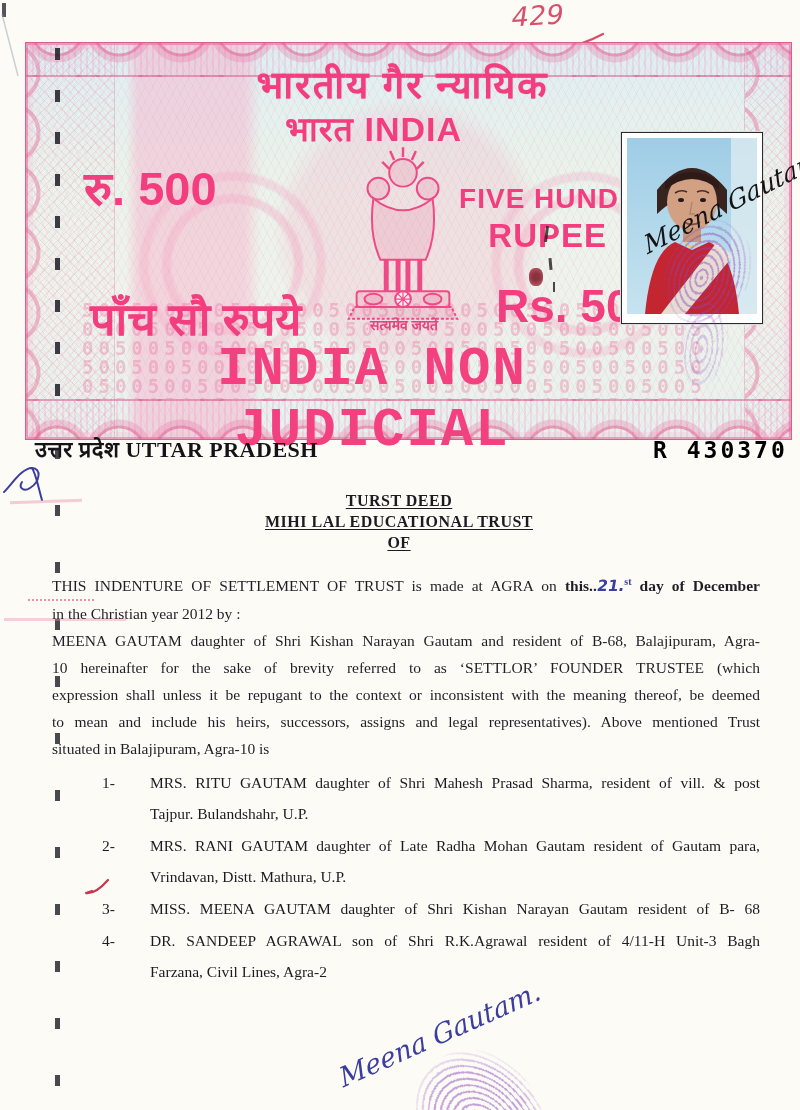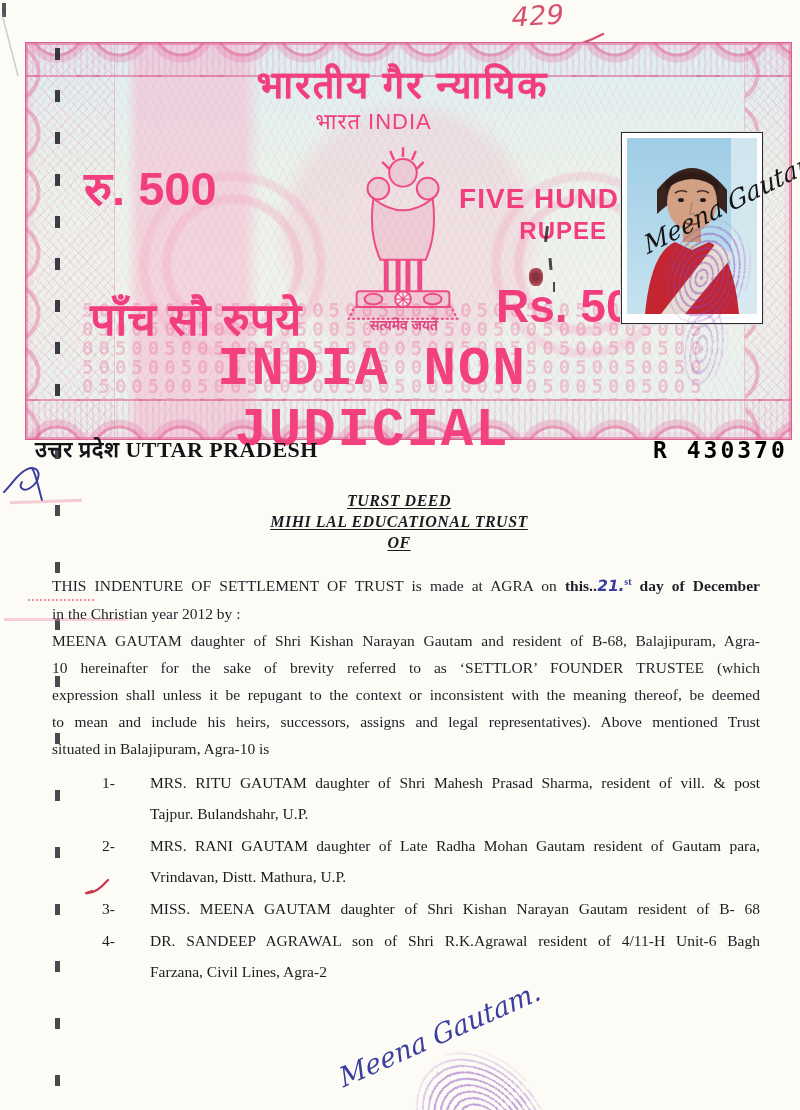--- a/index.html
+++ b/index.html
@@ -63,37 +63,37 @@
   .lace-right{right:0; width:46px; border-left:1px solid rgba(226,110,155,.3);}
 
   .s-h1{
     position:absolute; top:14px; left:0; right:12px; text-align:center;
     font-family:"Liberation Sans", sans-serif; font-weight:bold;
     font-size:38px; color:#f23d7e; letter-spacing:2px;
     text-shadow:0 0 1px rgba(242,61,126,.6);
   }
   .s-h2{
     position:absolute; top:62px; left:0; right:70px; text-align:center;
-    font-family:"Liberation Sans", sans-serif; font-weight:normal;
-    font-size:22px; color:#f23d7e; letter-spacing:1px;
+    font-family:"Liberation Sans", sans-serif; font-weight:bold;
+    font-size:34px; color:#f23d7e; letter-spacing:1px;
   }
   .s-rs500hindi{
     position:absolute; left:58px; top:112px;
     font-family:"Liberation Sans", sans-serif; font-weight:bold;
     font-size:47px; color:#f23d7e;
   }
   .s-fivehund{
     position:absolute; right:172px; top:140px;
     font-family:"Liberation Sans", sans-serif; font-weight:bold;
     font-size:28px; color:#f23d7e; letter-spacing:1px;
   }
   .s-rupee{
     position:absolute; right:184px; top:174px;
     font-family:"Liberation Sans", sans-serif; font-weight:bold;
-    font-size:24px; color:#f23d7e; letter-spacing:1px;margin-left:8px;
+    font-size:33px; color:#f23d7e; letter-spacing:1px;margin-left:8px;
   }
   .s-500words{
     position:absolute; left:64px; top:244px;
     font-family:"Liberation Sans", sans-serif; font-weight:bold;
     font-size:45px; color:#f23d7e;
   }
   .s-rs500{
     position:absolute; left:470px; top:236px;
     font-family:"Liberation Sans", sans-serif; font-weight:bold;
     font-size:46px; color:#f23d7e;
@@ -160,21 +160,21 @@
   .smear2{position:absolute; left:28px; top:599px; width:66px; border-top:2px dotted rgba(220,60,90,.55);}
   .smear3{position:absolute; left:4px; top:618px; width:122px; height:3px; background:rgba(235,140,170,.40);}
   .speck{position:absolute; background:#241c1c; opacity:.8;}
   .blob{position:absolute; left:529px; top:268px; width:14px; height:18px; border-radius:42%;
     background:radial-gradient(circle, #7a1020 30%, #a33040 70%); opacity:.85;}
   .check3{position:absolute; left:83px; top:877px;}
 
   
   .doc{position:absolute; left:38px; top:490px; width:722px;}
   .title{ text-align:center; font-weight:bold; font-size:16px; line-height:21px; letter-spacing:.5px;}
-  .title u{text-underline-offset:2px;font-style:italic;}
+  .title u{text-underline-offset:2px;}
   .para{margin-top:15px;}
   .pline{font-size:15.5px; line-height:27px; padding-left:14px; color:#201f28;}
   .pline.just{text-align:justify; text-align-last:justify;}
   .pline .b{font-weight:bold;}
   .pline .hand{font-family:"DejaVu Sans",sans-serif; color:#3b3e9f; font-weight:bold; transform:skewX(-10deg); display:inline-block;}
   .pline sup{color:#3b3e9f; font-weight:bold; font-size:10px;}
   .infav{font-size:15.5px; line-height:27px; padding-left:0; font-weight:normal; letter-spacing:.5px;}
   .benlist{margin-top:5px;}
   .ben{display:flex; margin-bottom:1px;}
   .ben .num{width:48px; margin-left:64px; font-size:15.5px; line-height:31px; flex:none;}
@@ -320,21 +320,21 @@
       </div>
       <div class="ben">
         <span class="num">3-</span>
         <div class="blines">
           <div class="l1">MISS. MEENA GAUTAM daughter of Shri Kishan Narayan Gautam resident of B- 68</div>
         </div>
       </div>
       <div class="ben">
         <span class="num">4-</span>
         <div class="blines">
-          <div class="l1">DR. SANDEEP AGRAWAL son of Shri R.K.Agrawal resident of 4/11-H Unit-6 Bagh</div>
+          <div class="l1">DR. SANDEEP AGRAWAL son of Shri R.K.Agrawal resident of 4/11-H Unit-3 Bagh</div>
           <div class="l2">Farzana, Civil Lines, Agra-2</div>
         </div>
       </div>
     </div>
   </div>
 
   <svg class="check3" width="28" height="20">
     <path d="M3 16 C10 17 18 11 25 3 M3 16 l6 -2" stroke="#c7384f" stroke-width="2.2" fill="none" stroke-linecap="round"></path>
   </svg>
 

